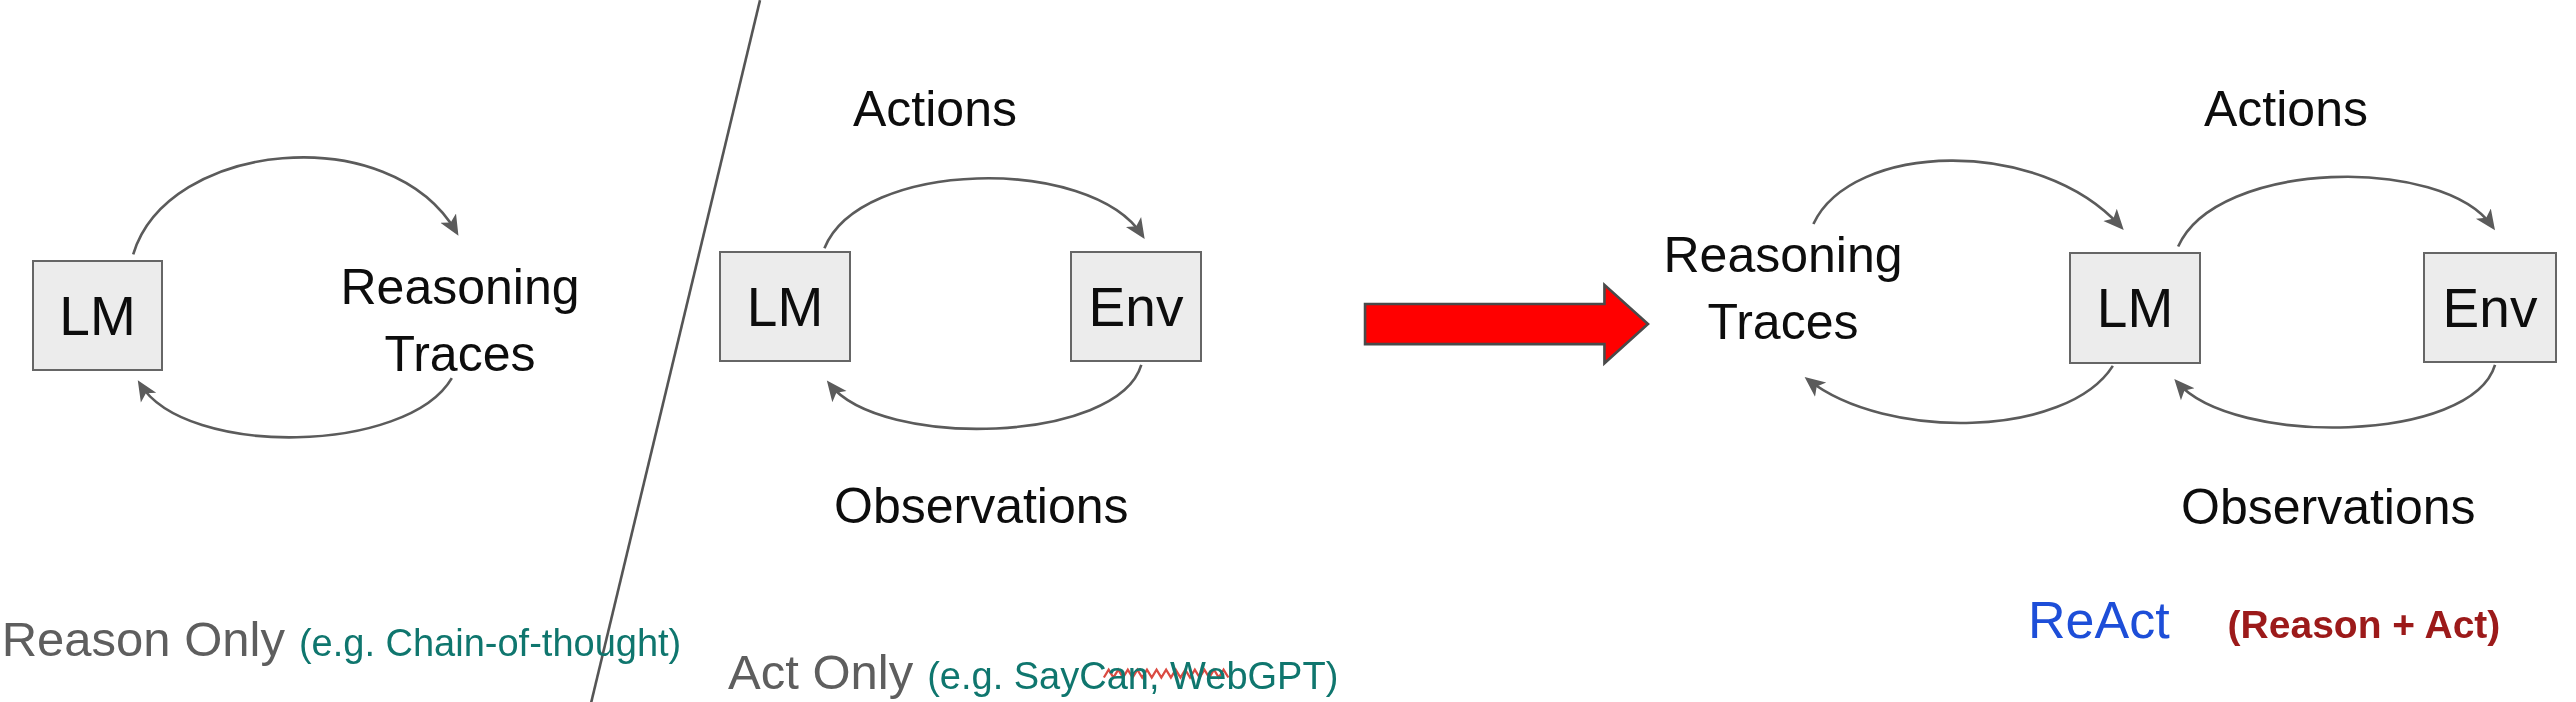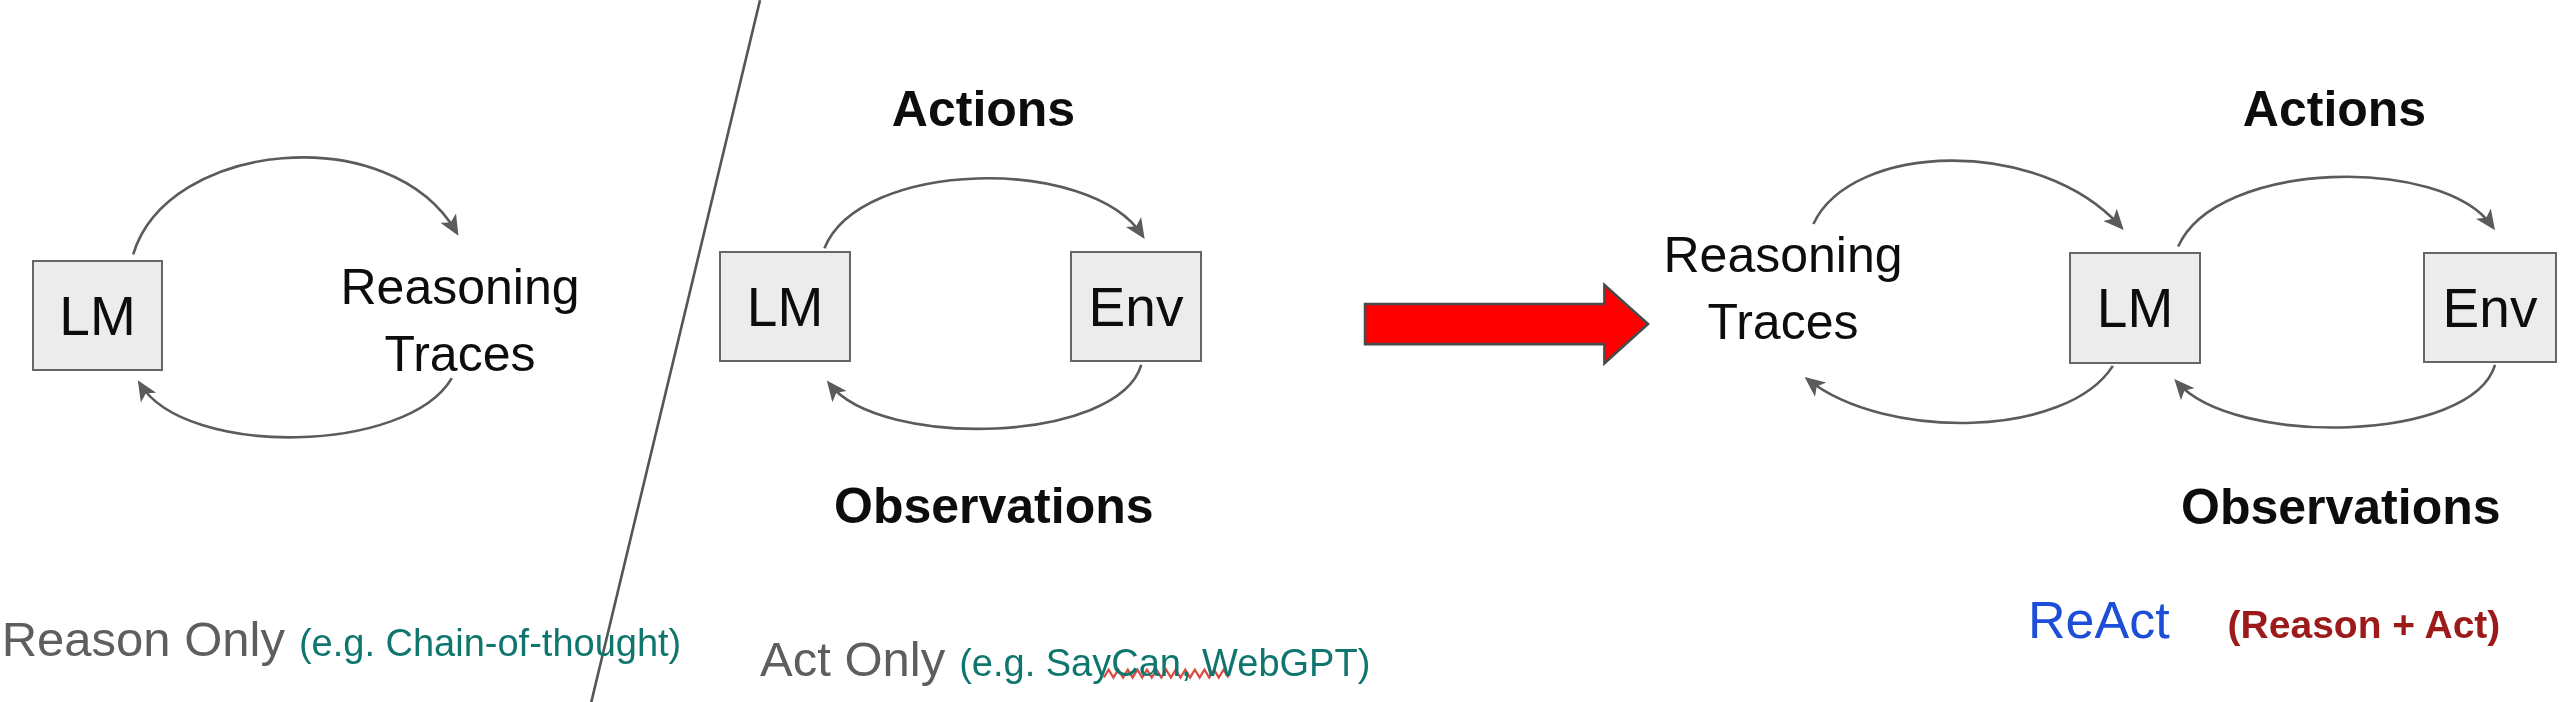--- a/index.html
+++ b/index.html
@@ -29,25 +29,24 @@
   }
   .cycle-text{
     position:absolute;
     text-align:center;
     color:#0D0D0D;
     font-size:50px;
   }
   .cycle-text .line{line-height:67px;}
   .flow-label{
     position:absolute;
-    text-align:center;
+    text-align:left;
     color:#0D0D0D;
     font-size:50px;
     line-height:50px;
-    font-weight:bold;
   }
   .caption{
     position:absolute;
     display:flex;
     align-items:baseline;
     gap:14px;
     white-space:nowrap;
     text-align:center;
   }
   .caption .main{font-size:49px;color:#5E5E5E;}
@@ -105,21 +104,21 @@
   <div class="node" style="left:719px;top:251px;width:132px;height:111px;">
     <span>LM</span>
   </div>
 
   <div class="node" style="left:1070px;top:251px;width:132px;height:111px;">
     <span>Env</span>
   </div>
 
   <div class="flow-label" style="left:834px;top:481px;width:296px;">Observations</div>
 
-  <div class="caption" style="left:728px;top:631px;margin-left:32px;">
+  <div class="caption" style="left:728px;top:644px;">
     <span class="main">Act Only</span>
     <span class="note">(e.g. SayCan, WebGPT)</span>
   </div>
 
   <div class="cycle-text" style="left:1635px;top:222px;width:296px;line-height:68px;">
     <div class="line">Reasoning</div>
     <div class="line">Traces</div>
   </div>
 
   <div class="flow-label" style="left:2204px;top:84px;width:261px;">Actions</div>

